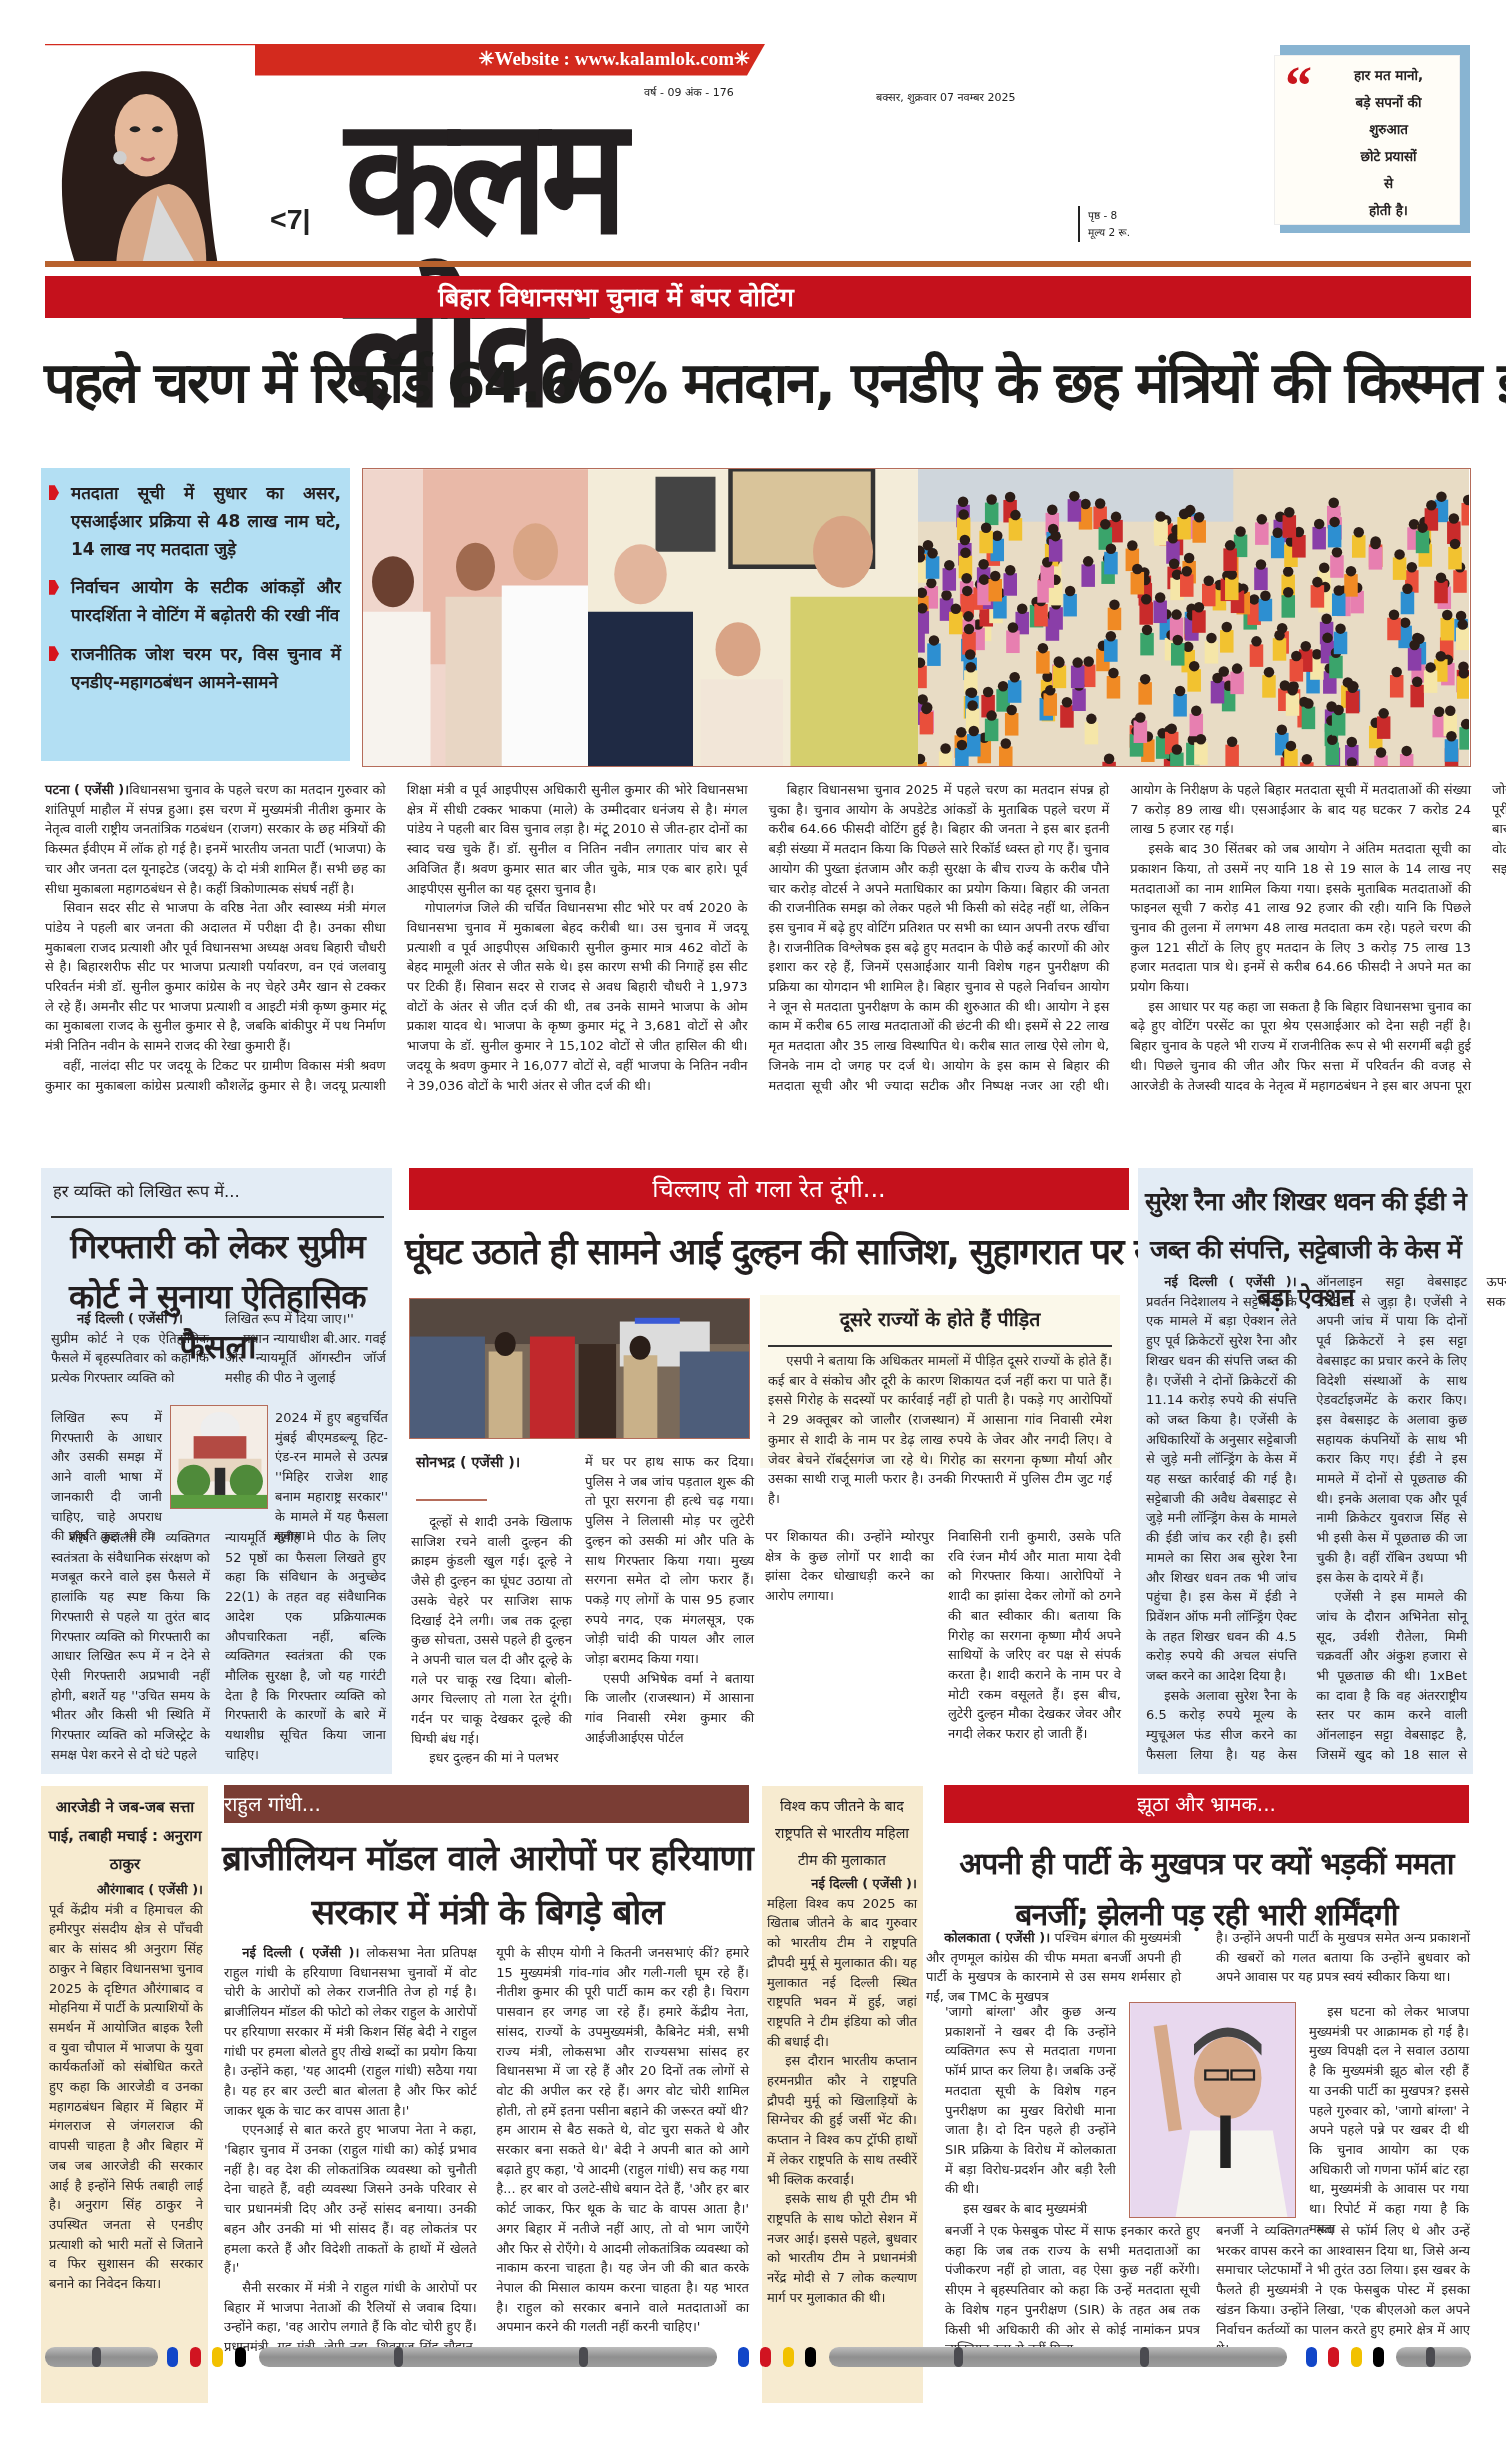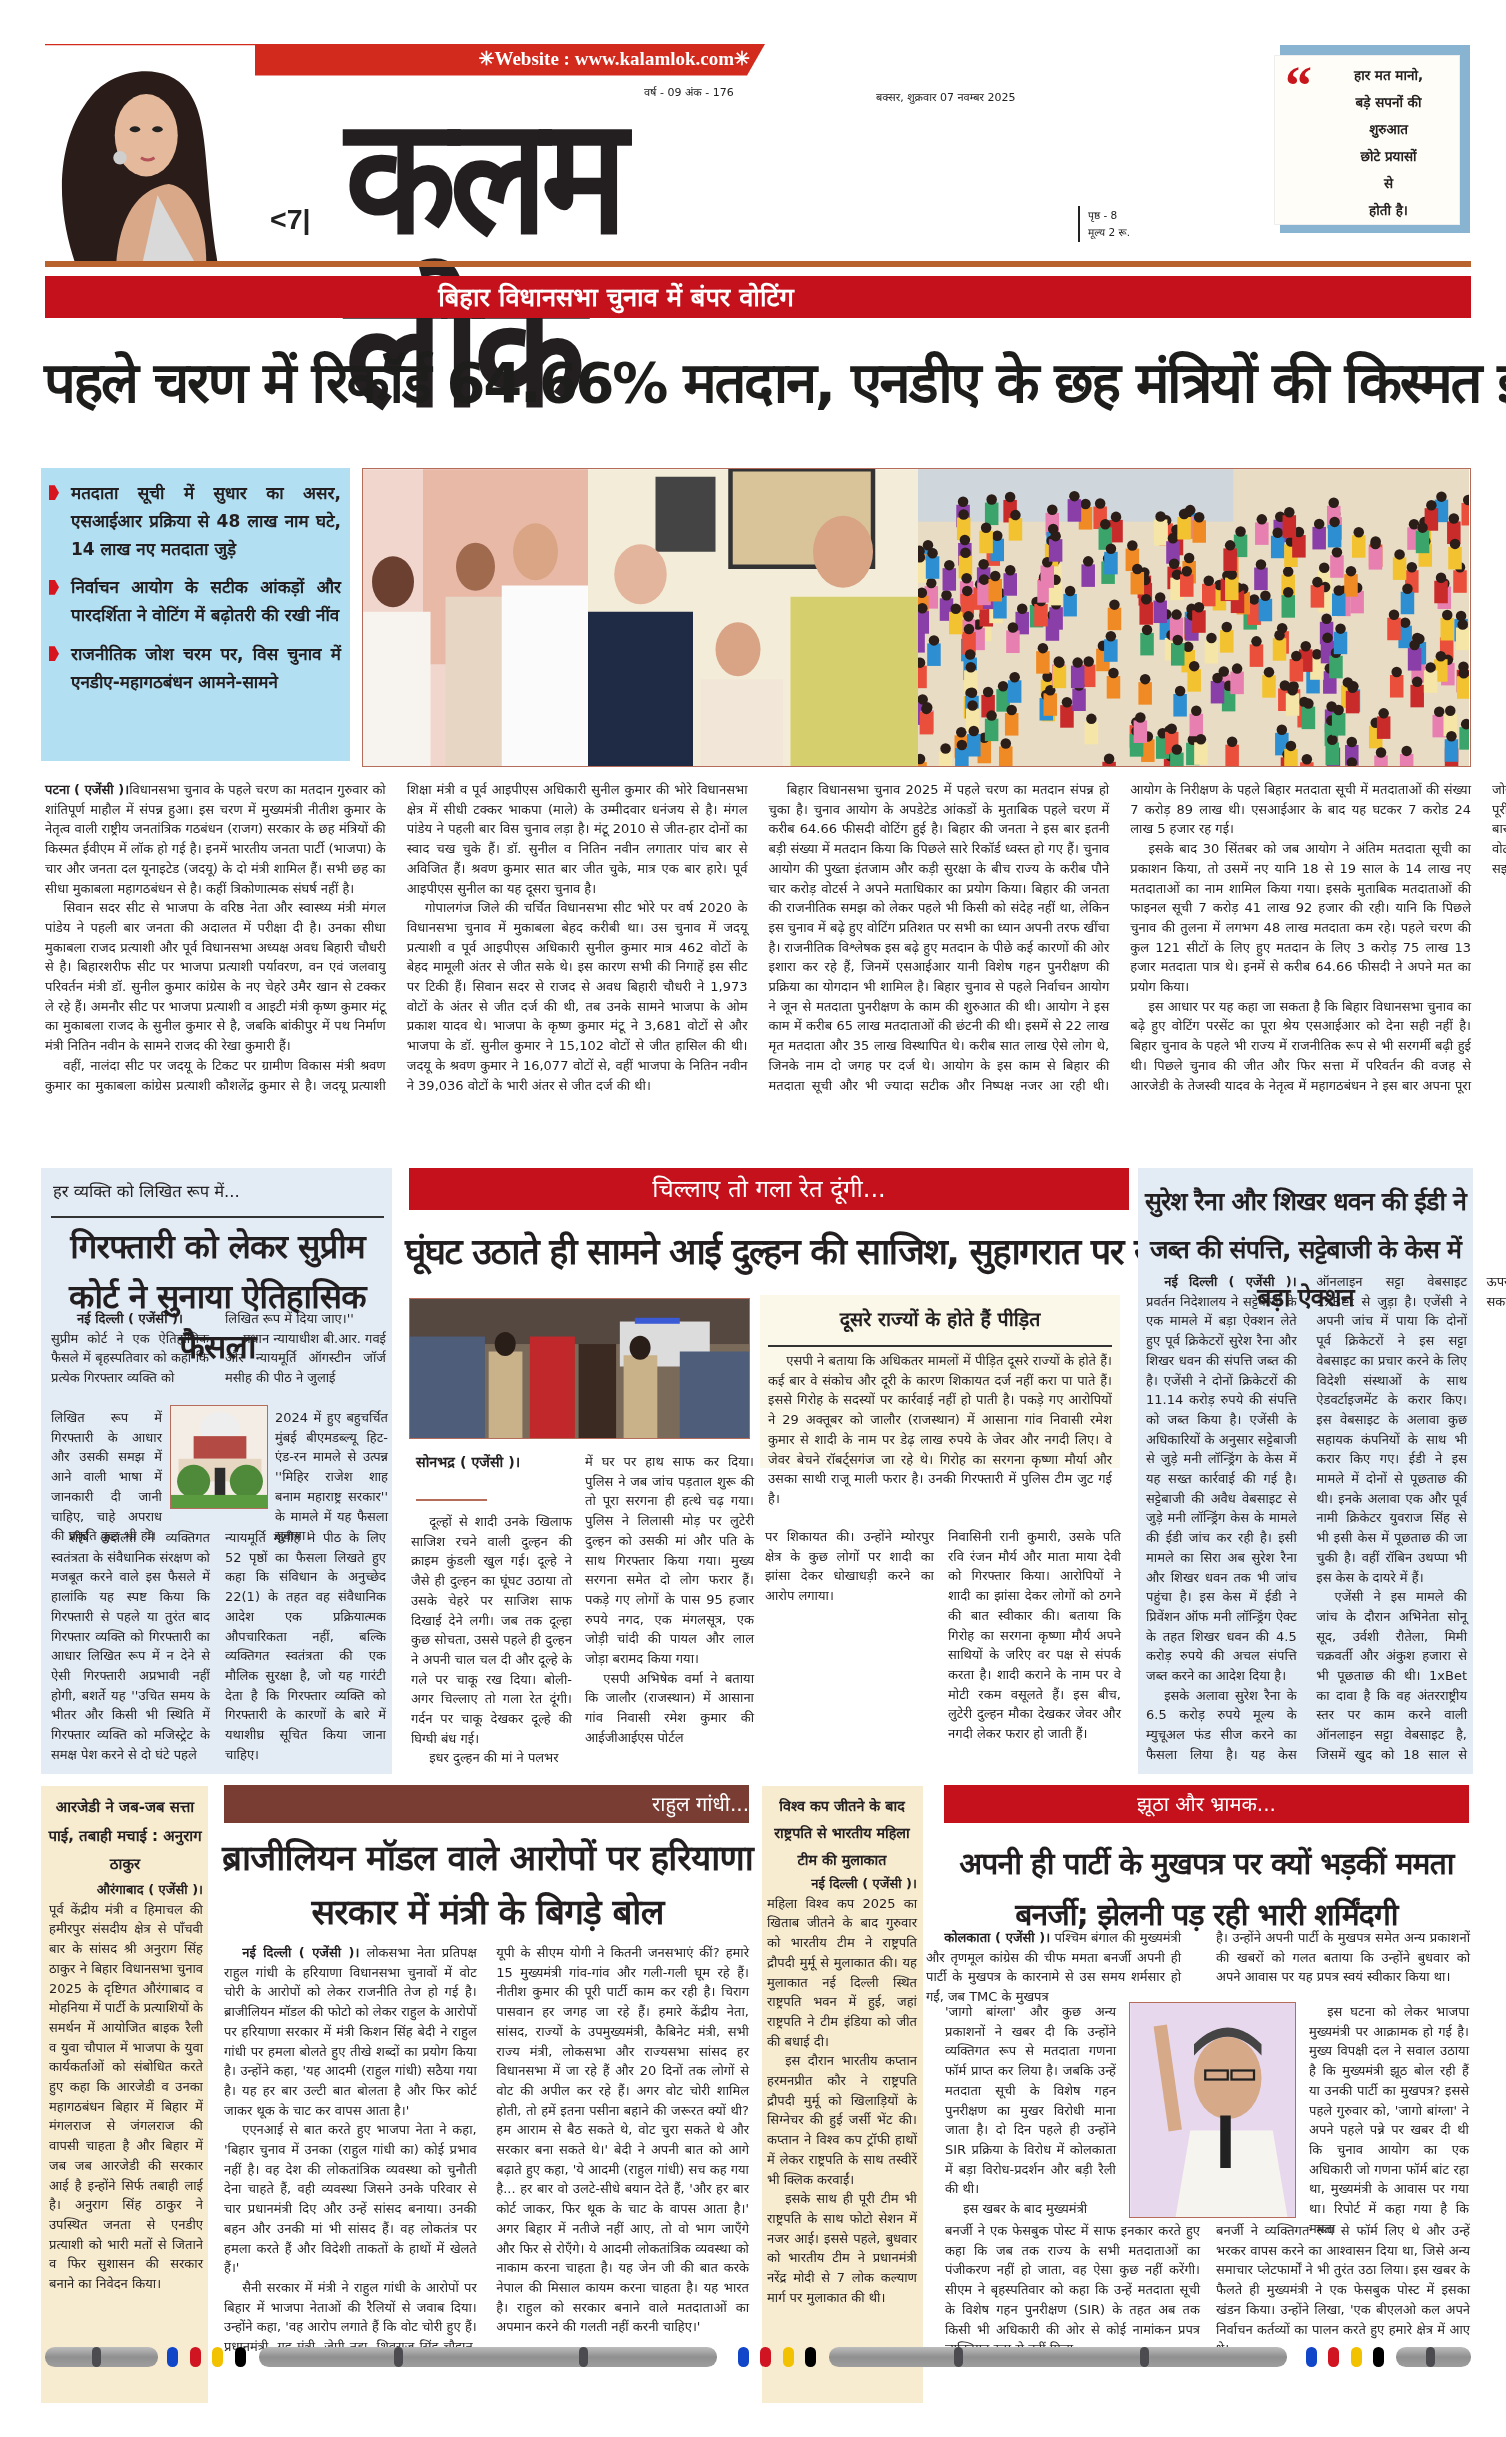--- a/index.html
+++ b/index.html
@@ -72,25 +72,25 @@
 #dh-col4{left:948px;top:1527px;width:173px}
 
 #ed-box{left:1138px;top:1168px;width:335px;height:606px;background:#e3ecf5}
 #ed-head{left:1144px;top:1178px;width:323px;text-align:center;font-weight:bold;font-size:25px;line-height:48px;letter-spacing:-0.8px}
 #ed-col1{left:1146px;top:1272px;width:158px}
 
 #rjd-box{left:41px;top:1786px;width:167px;height:617px;background:#f7ebd0}
 #rjd-head{left:47px;top:1793px;width:156px;text-align:center;font-weight:bold;font-size:15px;line-height:28.5px}
 #rjd-text{left:49px;top:1880px;width:154px}
 #rg-kicker-bar{left:224px;top:1785px;width:525px;height:38px;background:#7a3d34}
-#rg-kicker{left:224px;top:1785px;width:525px;text-align:right;color:#fff;font-size:20px;line-height:38px}
+#rg-kicker{left:224px;top:1785px;width:525px;text-align:left;color:#fff;font-size:20px;line-height:38px}
 #rg-head{left:221px;top:1831px;width:533px;text-align:center;font-weight:bold;font-size:35px;line-height:54px;letter-spacing:-0.8px}
 #rg-text{left:224px;top:1943px;width:525px}
 #wc-box{left:762px;top:1786px;width:161px;height:617px;background:#f7ebd0}
-#wc-head{left:764px;top:1793px;width:156px;text-align:center;font-weight:bold;font-size:14.3px;line-height:27px}
+#wc-head{left:764px;top:1793px;width:156px;text-align:center;font-weight:normal;font-size:14.3px;line-height:27px}
 #wc-text{left:767px;top:1874px;width:150px}
 #mb-kicker-bar{left:944px;top:1785px;width:525px;height:38px;background:#c5111c}
 #mb-kicker{left:944px;top:1785px;width:525px;text-align:center;color:#fff;font-size:20px;line-height:38px}
 #mb-head{left:944px;top:1838px;width:525px;text-align:center;font-weight:bold;font-size:30px;line-height:51px;letter-spacing:-0.8px}
 #mb-col1a{left:926px;top:1928px;width:255px}
 #mb-col2a{left:1216px;top:1928px;width:254px}
 #mb-photo{left:1129px;top:2002px;width:167px;height:216px;border:1.5px solid #b56c5a;overflow:hidden}
 #mb-colL{left:945px;top:2002px;width:171px}
 #mb-colR{left:1309px;top:2002px;width:160px}
 #mb-col1b{left:945px;top:2221px;width:255px}

